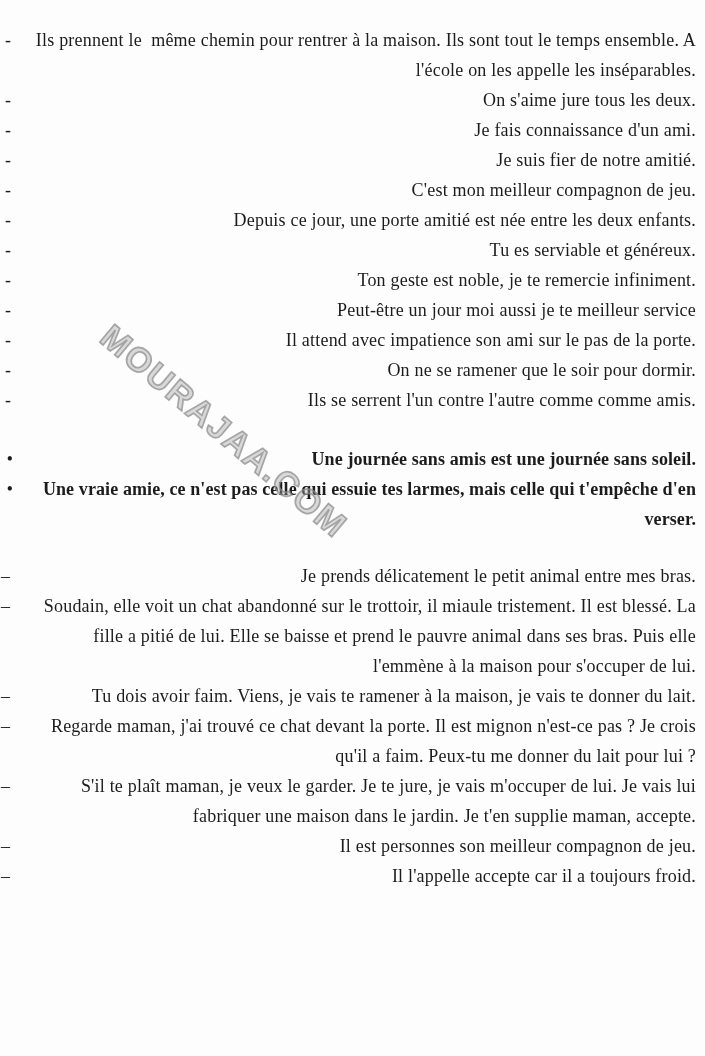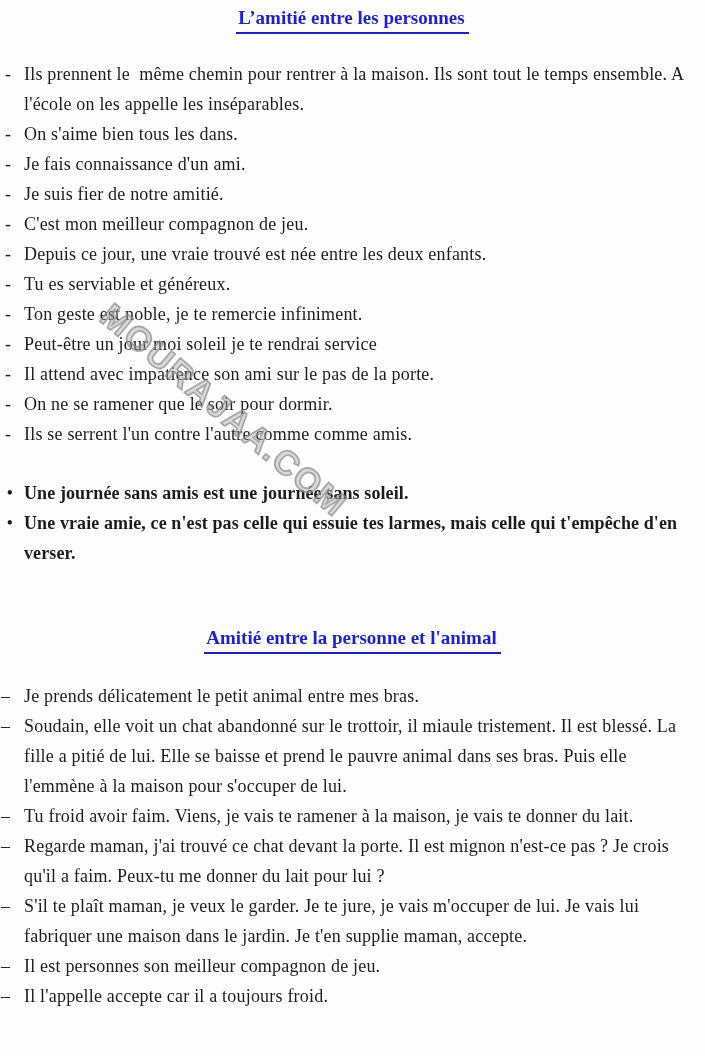--- a/index.html
+++ b/index.html
@@ -50,20 +50,21 @@
   }
   .li .marker {
     flex: 0 0 24px;
     box-sizing: border-box;
     padding-left: 5px;
   }
   .li .li-text {
     flex: 1 1 auto;
     padding-right: 9px;
     white-space: pre-wrap;
+    text-align: right;
   }
   .quotes-list .li {
     font-weight: bold;
     letter-spacing: 0.1px;
   }
   .quotes-list .marker { padding-left: 7px; font-size: 16px; }
   .list-2 .marker { padding-left: 1px; }
   .watermark {
     position: absolute;
     left: 118px;
@@ -82,60 +83,57 @@
     z-index: 5;
   }
 </style>
 </head>
 <body>
 
 <div class="page">
 
   <div class="watermark">MOURAJAA.COM</div>
 
-  <h1 class="doc-title title-1">
-    <span class="title-text">L’amitié entre les personnes</span>
-  </h1>
 
   <div class="list list-1">
       <div class="li">
         <span class="marker">-</span>
         <span class="li-text">Ils prennent le  même chemin pour rentrer à la maison. Ils sont tout le temps ensemble. A l'école on les appelle les inséparables.</span>
       </div>
       <div class="li">
         <span class="marker">-</span>
-        <span class="li-text">On s'aime bien tous les dans.</span>
+        <span class="li-text">On s'aime jure tous les deux.</span>
       </div>
       <div class="li">
         <span class="marker">-</span>
         <span class="li-text">Je fais connaissance d'un ami.</span>
       </div>
       <div class="li">
         <span class="marker">-</span>
         <span class="li-text">Je suis fier de notre amitié.</span>
       </div>
       <div class="li">
         <span class="marker">-</span>
         <span class="li-text">C'est mon meilleur compagnon de jeu.</span>
       </div>
       <div class="li">
         <span class="marker">-</span>
-        <span class="li-text">Depuis ce jour, une vraie trouvé est née entre les deux enfants.</span>
+        <span class="li-text">Depuis ce jour, une porte amitié est née entre les deux enfants.</span>
       </div>
       <div class="li">
         <span class="marker">-</span>
         <span class="li-text">Tu es serviable et généreux.</span>
       </div>
       <div class="li">
         <span class="marker">-</span>
         <span class="li-text">Ton geste est noble, je te remercie infiniment.</span>
       </div>
       <div class="li">
         <span class="marker">-</span>
-        <span class="li-text">Peut-être un jour moi soleil je te rendrai service</span>
+        <span class="li-text">Peut-être un jour moi aussi je te meilleur service</span>
       </div>
       <div class="li">
         <span class="marker">-</span>
         <span class="li-text">Il attend avec impatience son ami sur le pas de la porte.</span>
       </div>
       <div class="li">
         <span class="marker">-</span>
         <span class="li-text">On ne se ramener que le soir pour dormir.</span>
       </div>
       <div class="li">
@@ -148,36 +146,33 @@
       <div class="li">
         <span class="marker">•</span>
         <span class="li-text">Une journée sans amis est une journée sans soleil.</span>
       </div>
       <div class="li">
         <span class="marker">•</span>
         <span class="li-text">Une vraie amie, ce n'est pas celle qui essuie tes larmes, mais celle qui t'empêche d'en verser.</span>
       </div>
     </div>
 
-  <h1 class="doc-title title-2">
-    <span class="title-text">Amitié entre la personne et l'animal</span>
-  </h1>
 
   <div class="list list-2">
       <div class="li">
         <span class="marker">–</span>
         <span class="li-text">Je prends délicatement le petit animal entre mes bras.</span>
       </div>
       <div class="li">
         <span class="marker">–</span>
         <span class="li-text">Soudain, elle voit un chat abandonné sur le trottoir, il miaule tristement. Il est blessé. La fille a pitié de lui. Elle se baisse et prend le pauvre animal dans ses bras. Puis elle l'emmène à la maison pour s'occuper de lui.</span>
       </div>
       <div class="li">
         <span class="marker">–</span>
-        <span class="li-text">Tu froid avoir faim. Viens, je vais te ramener à la maison, je vais te donner du lait.</span>
+        <span class="li-text">Tu dois avoir faim. Viens, je vais te ramener à la maison, je vais te donner du lait.</span>
       </div>
       <div class="li">
         <span class="marker">–</span>
         <span class="li-text">Regarde maman, j'ai trouvé ce chat devant la porte. Il est mignon n'est-ce pas ? Je crois qu'il a faim. Peux-tu me donner du lait pour lui ?</span>
       </div>
       <div class="li">
         <span class="marker">–</span>
         <span class="li-text">S'il te plaît maman, je veux le garder. Je te jure, je vais m'occuper de lui. Je vais lui fabriquer une maison dans le jardin. Je t'en supplie maman, accepte.</span>
       </div>
       <div class="li">

